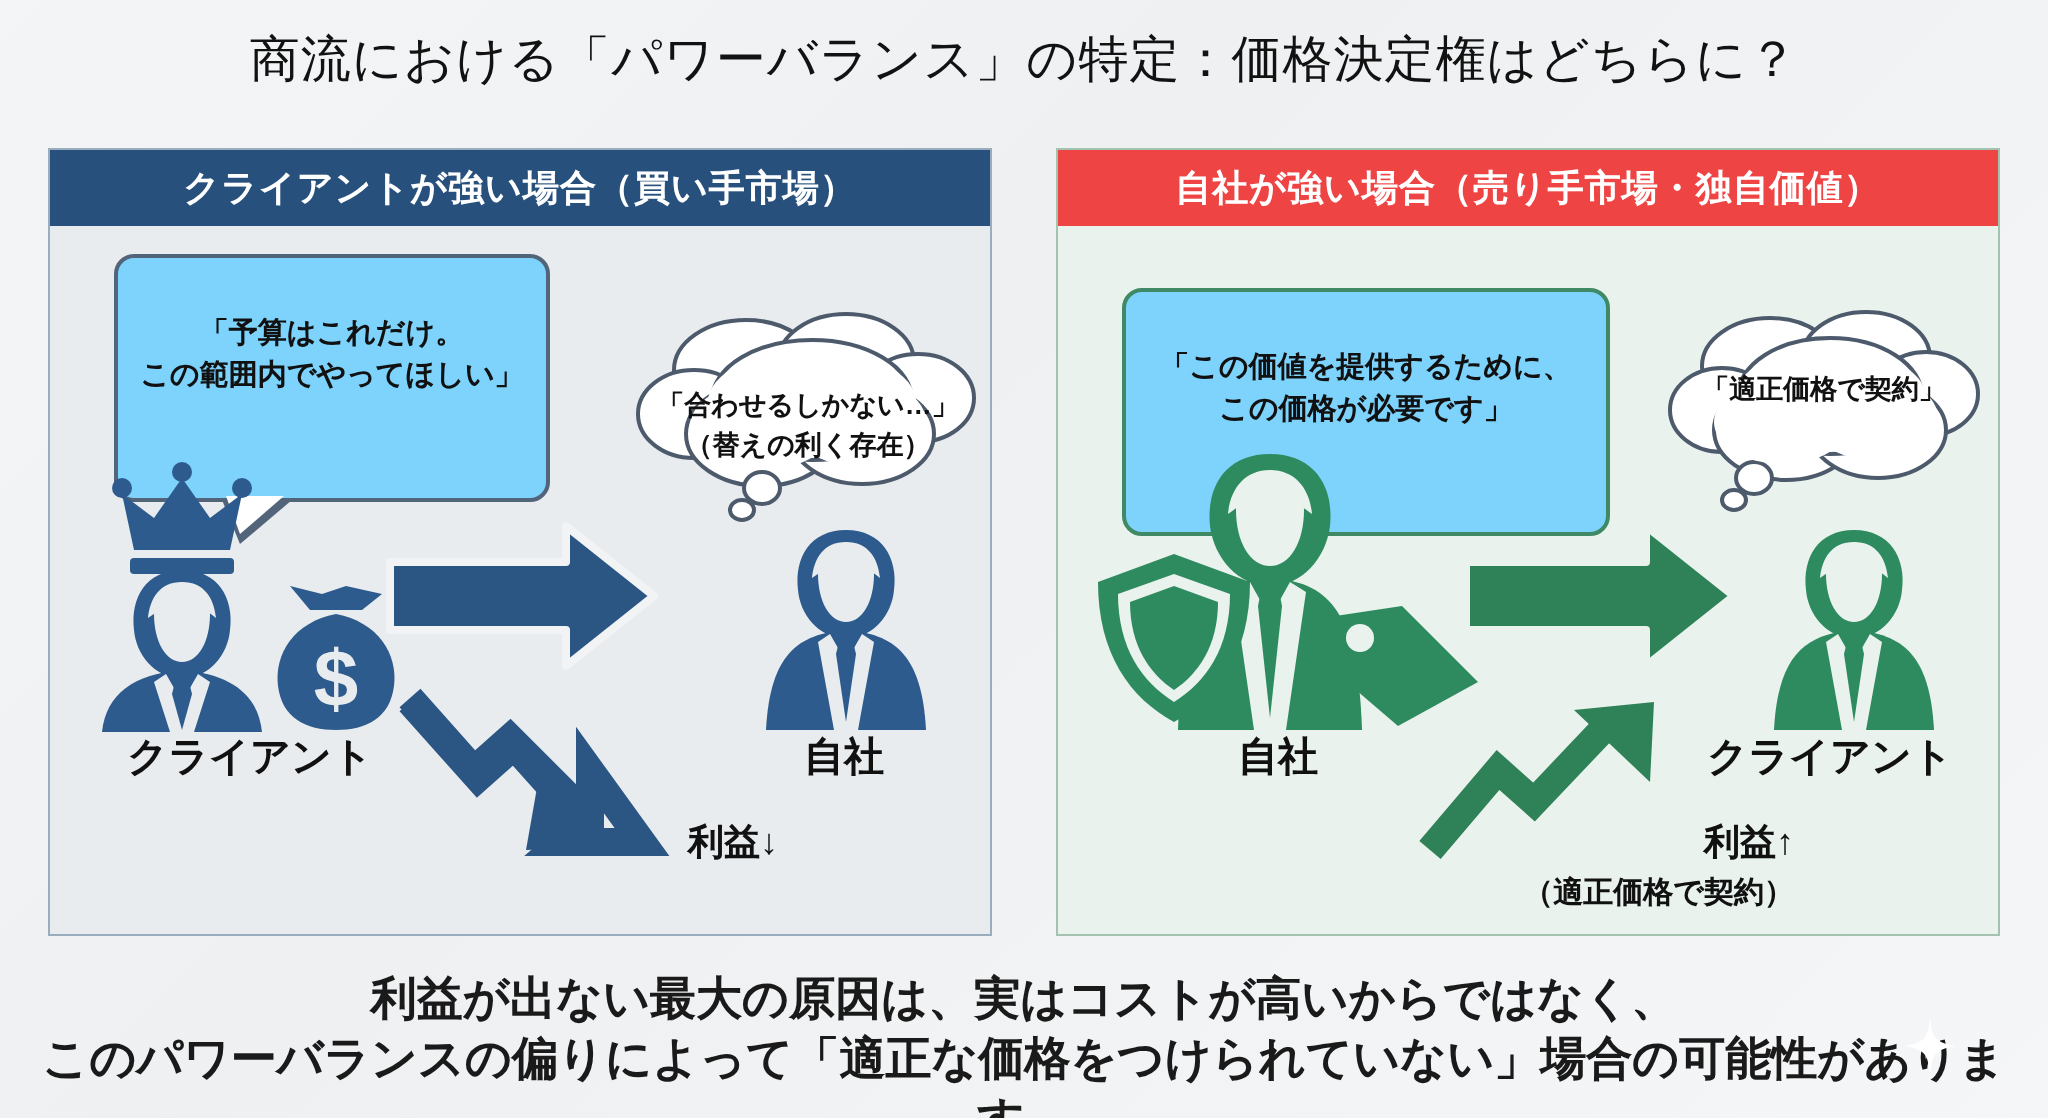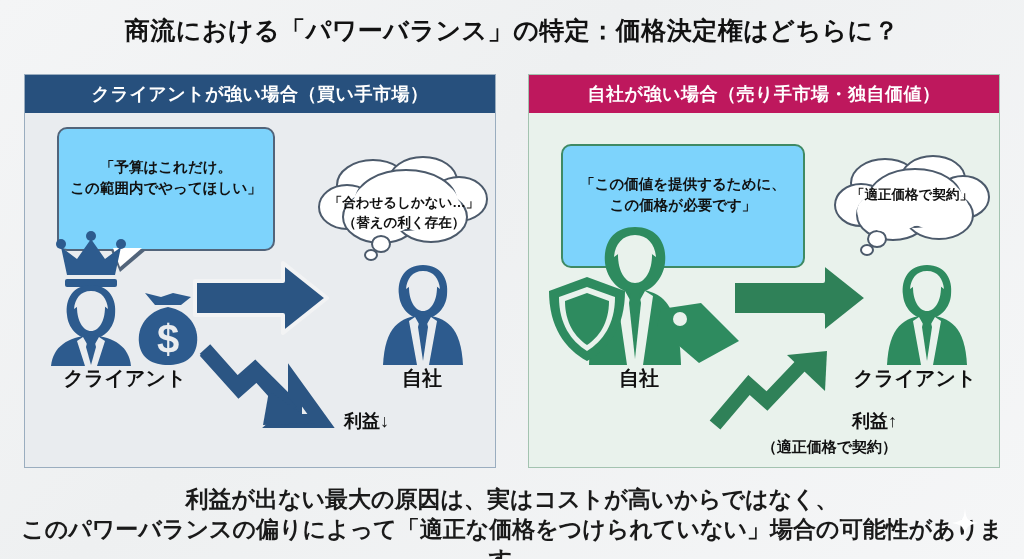--- a/index.html
+++ b/index.html
@@ -19,21 +19,21 @@
   }
 
   
   .title {
     position: absolute;
     top: 12px;
     left: 0;
     width: 1024px;
     text-align: center;
     font-size: 25px;
-    font-weight: bold;
+    font-weight: normal;
     color: #121212;
     letter-spacing: 0.5px;
     line-height: 36px;
     white-space: nowrap;
   }
 
   
   .panel {
     position: absolute;
     top: 74px;
@@ -53,21 +53,21 @@
     line-height: 38px;
     text-align: center;
     color: #ffffff;
     font-size: 18px;
     font-weight: bold;
     letter-spacing: 0.5px;
     white-space: nowrap;
     box-sizing: border-box;
   }
   .head-blue  { background: #27507d; }
-  .head-green { background: #be185d; }
+  .head-green { background: #ef4444; }
 
   .panel-body {
     position: absolute;
     top: 38px; left: 0;
     width: 100%;
     height: 356px;
   }
 
   
   .bubble {

